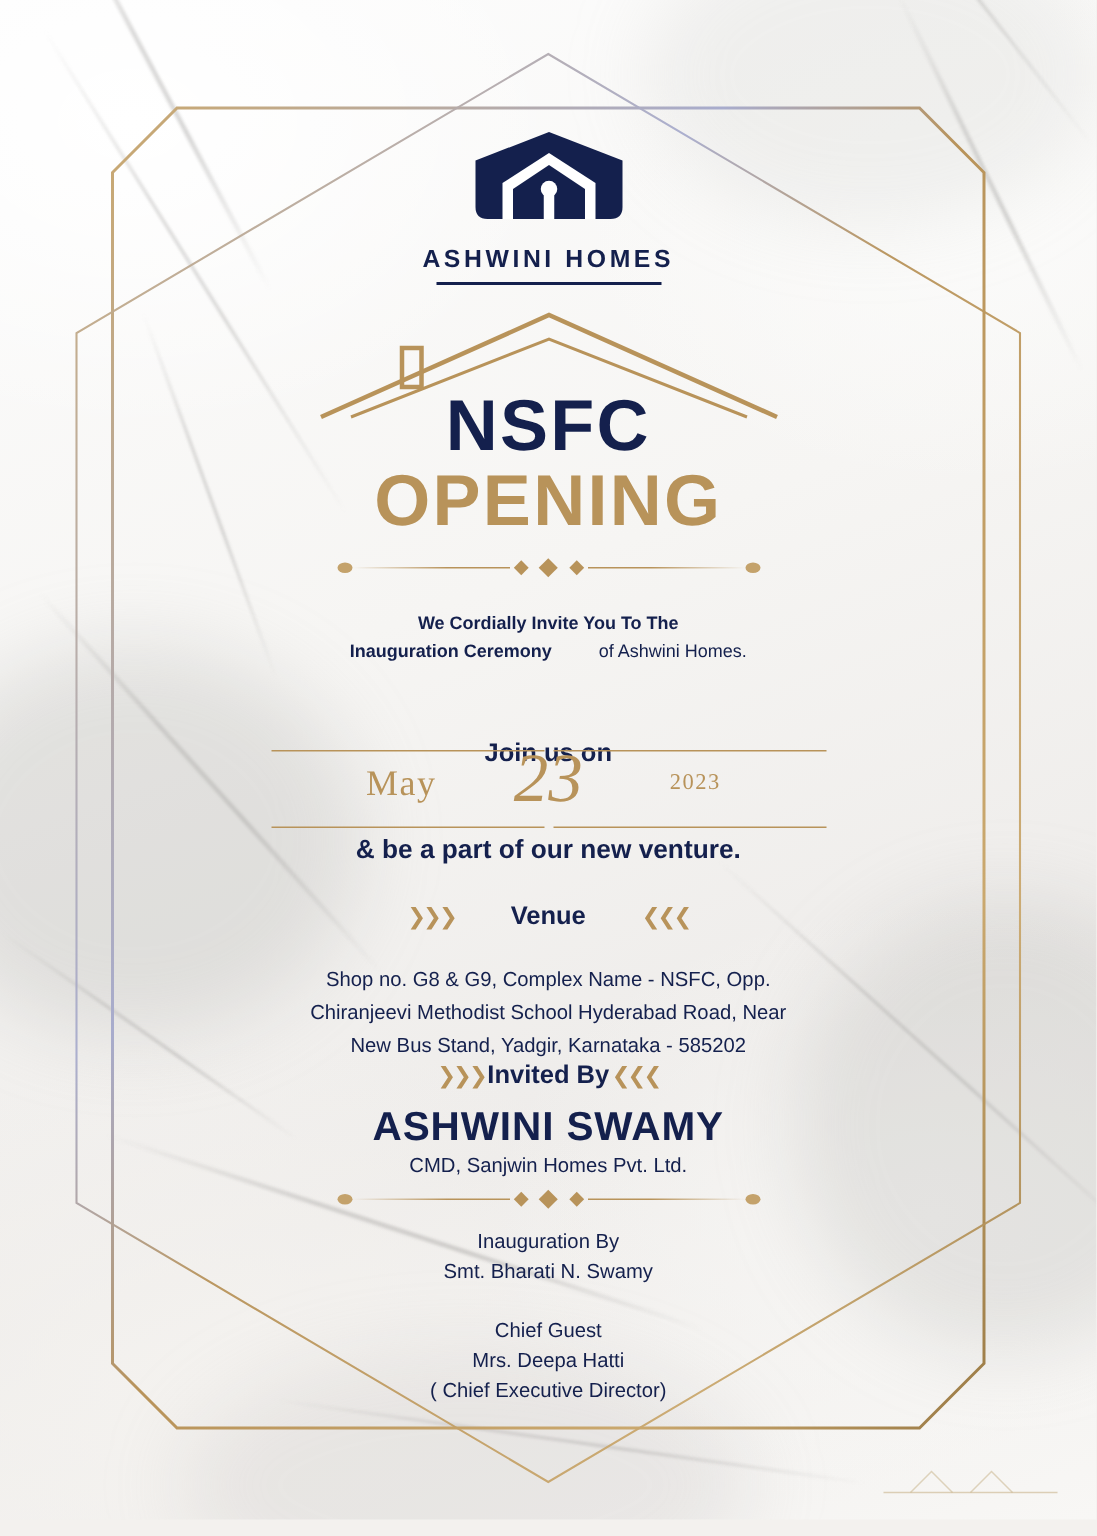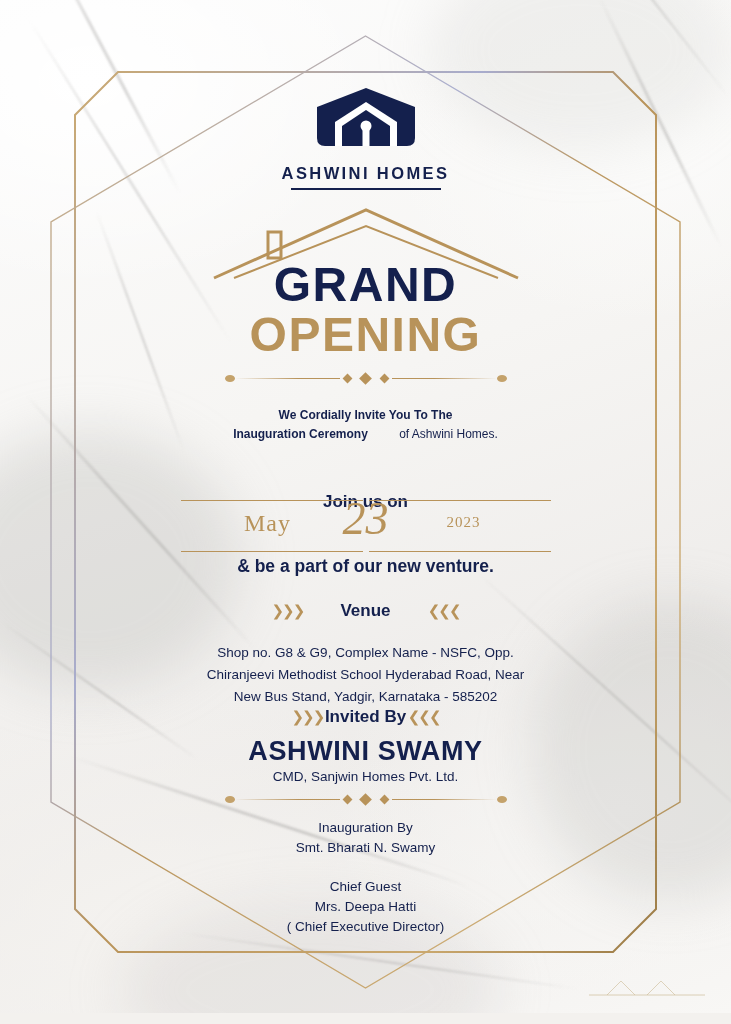--- a/index.html
+++ b/index.html
@@ -354,21 +354,21 @@
       <div class="logo-name">ASHWINI HOMES</div>
       <div class="logo-rule"></div>
     </div>
 
     <div class="go-wrap">
       <svg class="roofline" width="320" height="76" viewBox="0 0 320 76">
         <path d="M8 72 L160 4 L312 72" fill="none" stroke="#b8935a" stroke-width="3"></path>
         <path d="M28 72 L160 20 L292 72" fill="none" stroke="#b8935a" stroke-width="2"></path>
         <rect x="62" y="26" width="13" height="26" fill="none" stroke="#b8935a" stroke-width="3"></rect>
       </svg>
-      <div class="grand">GRAND</div>
+      <div class="grand">NSFC</div>
       <div class="opening">OPENING</div>
     </div>
 
     <div class="div1">
       <div class="divider">
         <span class="cap l"></span>
         <span class="line left"></span>
         <span class="dia l2"></span>
         <span class="dia c"></span>
         <span class="dia r2"></span>

